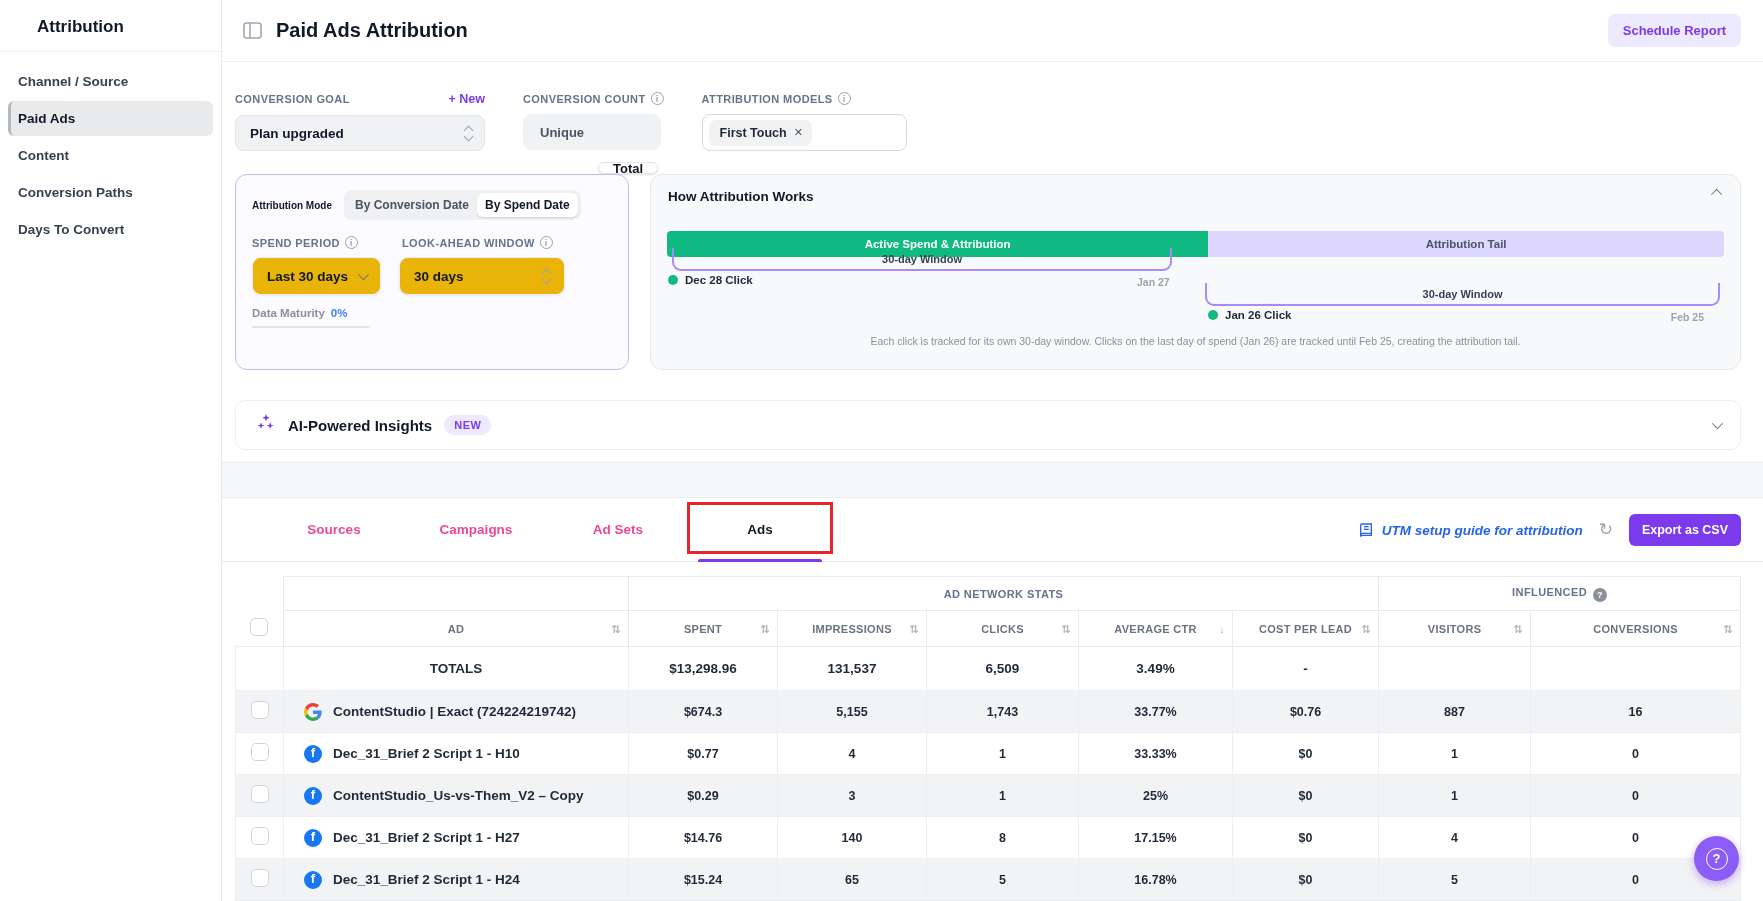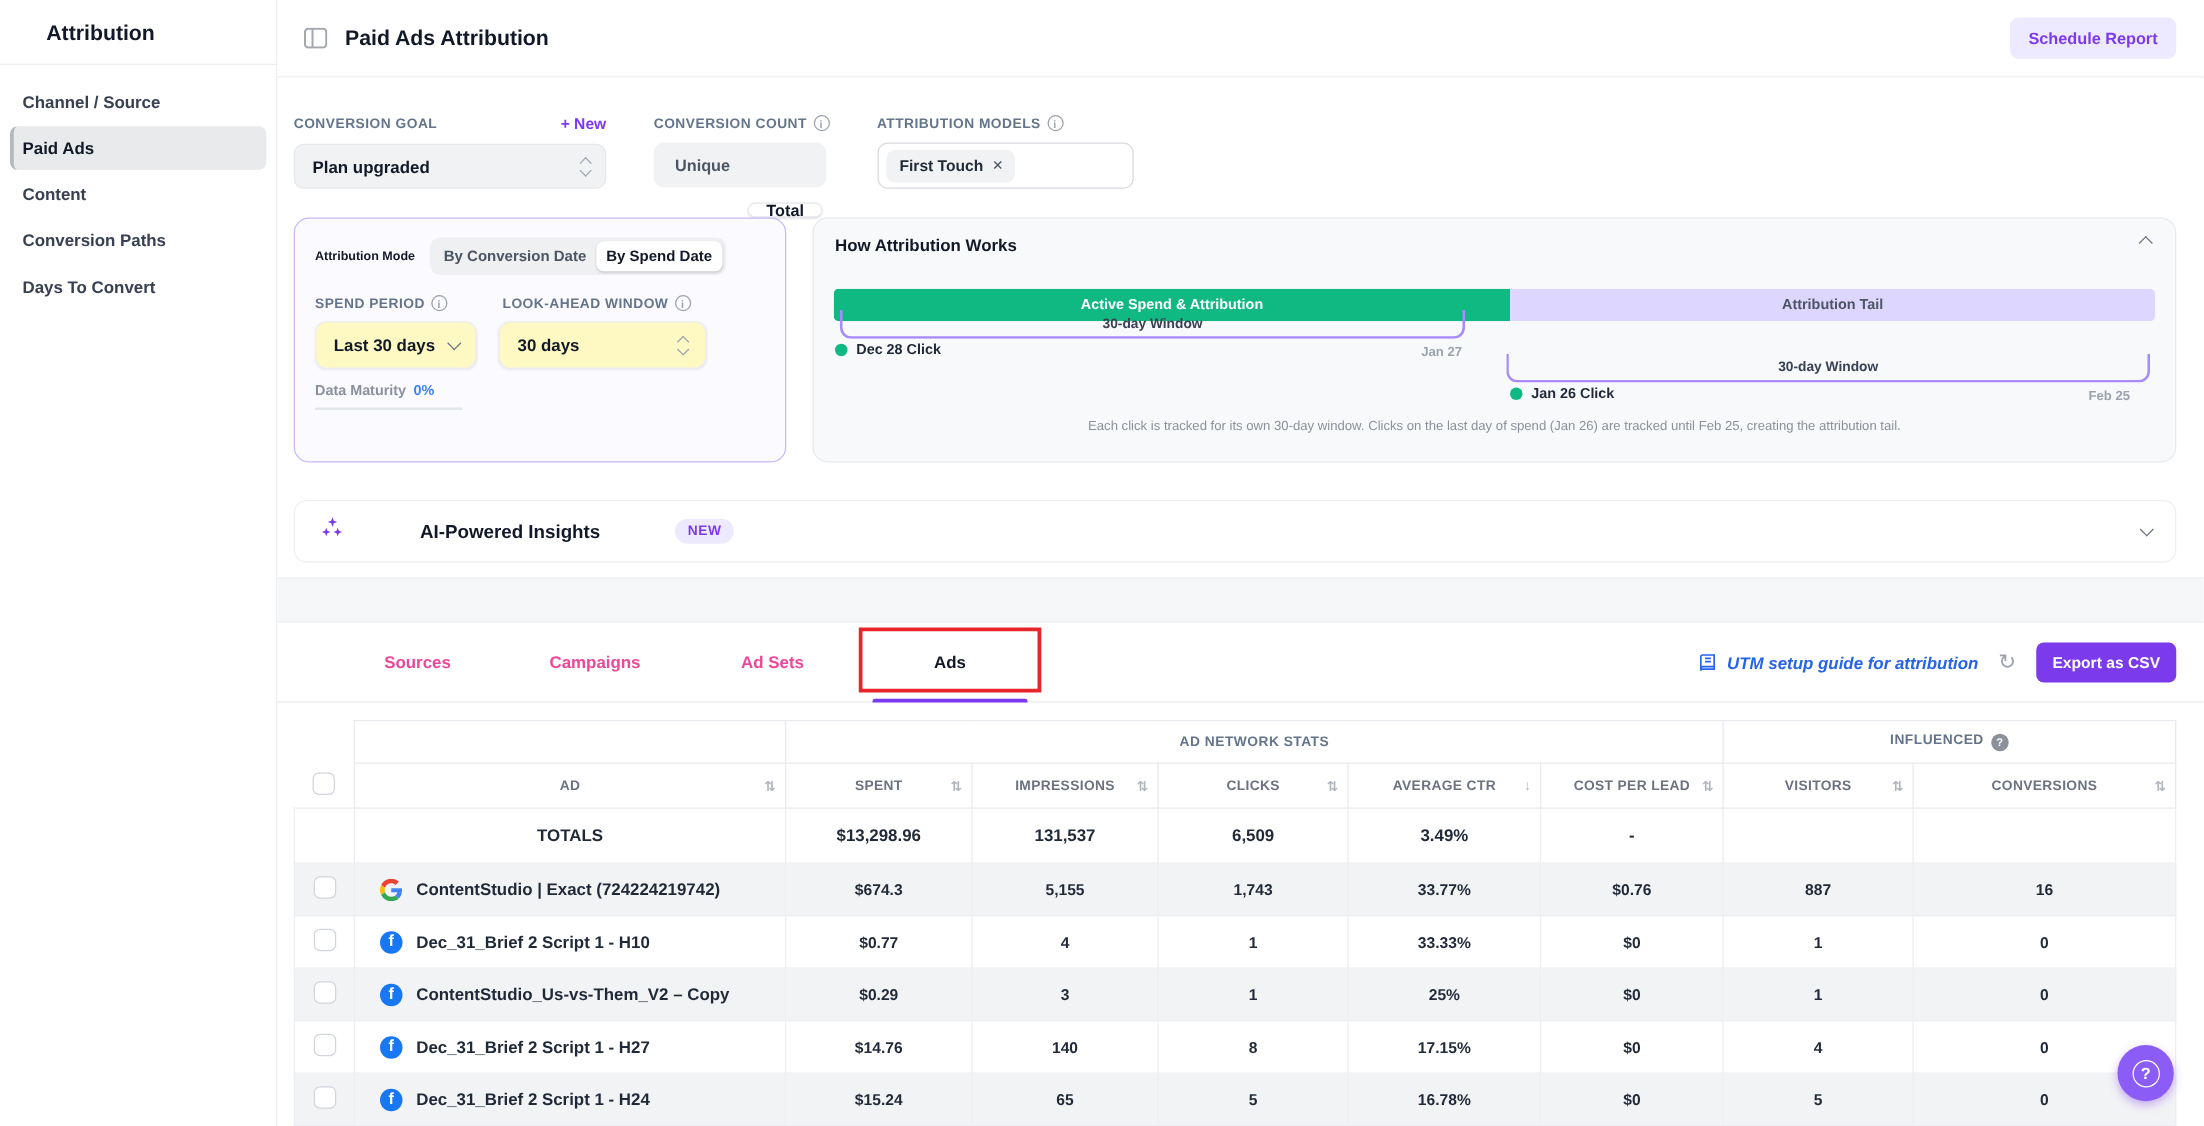--- a/index.html
+++ b/index.html
@@ -10,21 +10,21 @@
   .sidebar { width:222px; min-width:222px; background:#fff; border-right:1px solid #e8eaed; }
   .sidebar-title { font-size:17px; font-weight:bold; color:#111827; padding:17px 0 14px 37px; border-bottom:1px solid #eceef1; }
   .sidebar-nav { padding:10px 8px; }
   .side-item { font-size:13.5px; font-weight:600; color:#374151; padding:10px 8px 10px 10px; margin:2px 0; border-radius:6px; cursor:pointer; }
   .side-item.active { background:#e9eaec; color:#111827; border-left:3px solid #b4b8bf; padding-left:7px; }
 
   
   .main { flex:1; position:relative; background:#fff; }
   .main-header { height:62px; display:flex; align-items:center; padding:0 22px 0 21px; border-bottom:1px solid #eceef1; }
   .panel-icon { display:inline-flex; margin-right:14px; }
-  .page-title { font-size:17px; font-weight:bold; color:#111827; }
+  .page-title { font-size:20px; font-weight:bold; color:#111827; }
   .schedule-btn { margin-left:auto; background:#ede9fe; color:#7c3aed; font-size:13px; font-weight:bold; padding:9px 15px; border-radius:7px; border:none; cursor:pointer; }
 
   .content { padding:0 22px 0 13px; }
 
   
   .controls { display:flex; gap:38px; margin-top:30px; }
   .ctl-label { font-size:11px; font-weight:bold; color:#64748b; letter-spacing:.4px; display:flex; align-items:center; gap:5px; }
   .goal-head { display:flex; justify-content:space-between; align-items:center; width:250px; }
   .new-link { color:#7c3aed; font-size:12.5px; font-weight:bold; cursor:pointer; }
   .goal-select { margin-top:9px; width:250px; height:36px; background:#f1f2f4; border:1px solid #e5e7eb; border-radius:8px; display:flex; align-items:center; justify-content:space-between; padding:0 12px 0 14px; font-size:13.5px; font-weight:600; color:#111827; cursor:pointer; }
@@ -40,42 +40,42 @@
   .cards { display:flex; gap:21px; margin-top:23px; }
   .mode-card { width:394px; min-width:394px; height:196px; border:1px solid #c9b8f5; background:#fbfaff; border-radius:12px; padding:15px 16px; }
   .mode-top { display:flex; align-items:center; gap:12px; }
   .mode-title { font-size:10px; font-weight:bold; color:#111827; }
   .mode-seg { background:#eef0f2; border-radius:8px; padding:3px; display:inline-flex; }
   .mode-opt { font-size:12px; font-weight:600; color:#4b5563; padding:5px 8px; border-radius:6px; cursor:pointer; white-space:nowrap; }
   .mode-opt.on { background:#fff; color:#111827; font-weight:bold; box-shadow:0 1px 2px rgba(0,0,0,.14); }
   .mode-labels { display:flex; margin-top:16px; }
   .mode-labels .ctl-label:first-child { width:150px; }
   .mode-fields { display:flex; gap:18px; margin-top:8px; }
-  .dd { height:38px; background:#fef9c3; border:1px solid #eceef1; box-shadow:0 1px 2px rgba(0,0,0,.08); border-radius:9px; display:flex; align-items:center; gap:10px; padding:0 14px; font-size:13.5px; font-weight:bold; color:#111827; cursor:pointer; }
+  .dd { height:38px; background:#eab308; border:1px solid #eceef1; box-shadow:0 1px 2px rgba(0,0,0,.08); border-radius:9px; display:flex; align-items:center; gap:10px; padding:0 14px; font-size:13.5px; font-weight:bold; color:#111827; cursor:pointer; }
   .dd.select { width:166px; justify-content:space-between; font-weight:600; }
   .maturity { margin-top:12px; font-size:11.5px; color:#8b919a; font-weight:600; }
   .maturity b { color:#3b82f6; margin-left:6px; }
   .maturity-track { width:118px; height:2px; background:#e2e5e9; margin-top:7px; border-radius:2px; }
 
   .how-card { flex:1; height:196px; border:1px solid #e7e9ed; background:#f8f9fb; border-radius:12px; position:relative; }
   .how-title { position:absolute; top:14px; left:17px; font-size:13.5px; font-weight:bold; color:#111827; }
   .how-collapse { position:absolute; top:14px; right:18px; cursor:pointer; }
   .how-bar { position:absolute; top:56px; left:16px; right:16px; height:26px; display:flex; border-radius:4px; overflow:hidden; }
   .bar-active { width:51.2%; background:#10b981; color:#fff; font-size:11.5px; font-weight:bold; display:flex; align-items:center; justify-content:center; }
   .bar-tail { flex:1; background:#ddd6fe; color:#4b5563; font-size:11.5px; font-weight:600; display:flex; align-items:center; justify-content:center; }
   .bracket { position:absolute; height:23px; border-left:2px solid #a78bfa; border-right:2px solid #a78bfa; border-bottom:2px solid #a78bfa; border-radius:0 0 9px 9px; display:flex; align-items:center; justify-content:center; font-size:11px; font-weight:600; color:#374151; }
   .bracket1 { top:73px; left:21px; width:500px; }
   .bracket2 { top:108px; left:554px; right:20px; }
   .tl-label { position:absolute; font-size:11.5px; font-weight:600; color:#1f2937; display:flex; align-items:center; gap:7px; }
   .dot { width:10px; height:10px; border-radius:50%; background:#10b981; }
   .tl-date { position:absolute; font-size:10.5px; color:#9ca3af; font-weight:600; }
   .how-caption { position:absolute; top:160px; left:0; right:0; text-align:center; font-size:10.5px; color:#8b919a; }
 
   
-  .ai-card { margin:30px 22px 0 13px; height:50px; border:1px solid #eceef1; border-radius:10px; display:flex; align-items:center; padding:0 20px; background:#fff;gap:48px; }
+  .ai-card { margin:30px 22px 0 13px; height:50px; border:1px solid #eceef1; border-radius:10px; display:flex; align-items:center; padding:0 20px; background:#fff; }
   .ai-title { font-size:15px; font-weight:bold; color:#111827; margin-left:12px; }
   .badge-new { margin-left:12px; background:#ede9fe; color:#7c3aed; font-size:11px; font-weight:bold; letter-spacing:.5px; padding:4px 10px; border-radius:11px; }
   .ai-chev { margin-left:auto; cursor:pointer; }
 
   .spacer { height:36px; background:#f6f7f9; margin-top:12px; border-top:1px solid #eef0f2; border-bottom:1px solid #eef0f2; }
 
   
   .tabs-row { display:flex; align-items:center; padding:0 22px 0 13px; height:64px; border-bottom:1px solid #e8eaed; position:relative; }
   .tabs { display:flex; margin-left:28px; height:100%; }
   .tab { width:142px; display:flex; align-items:center; justify-content:center; font-size:13.5px; font-weight:600; color:#ec4899; cursor:pointer; position:relative; }

